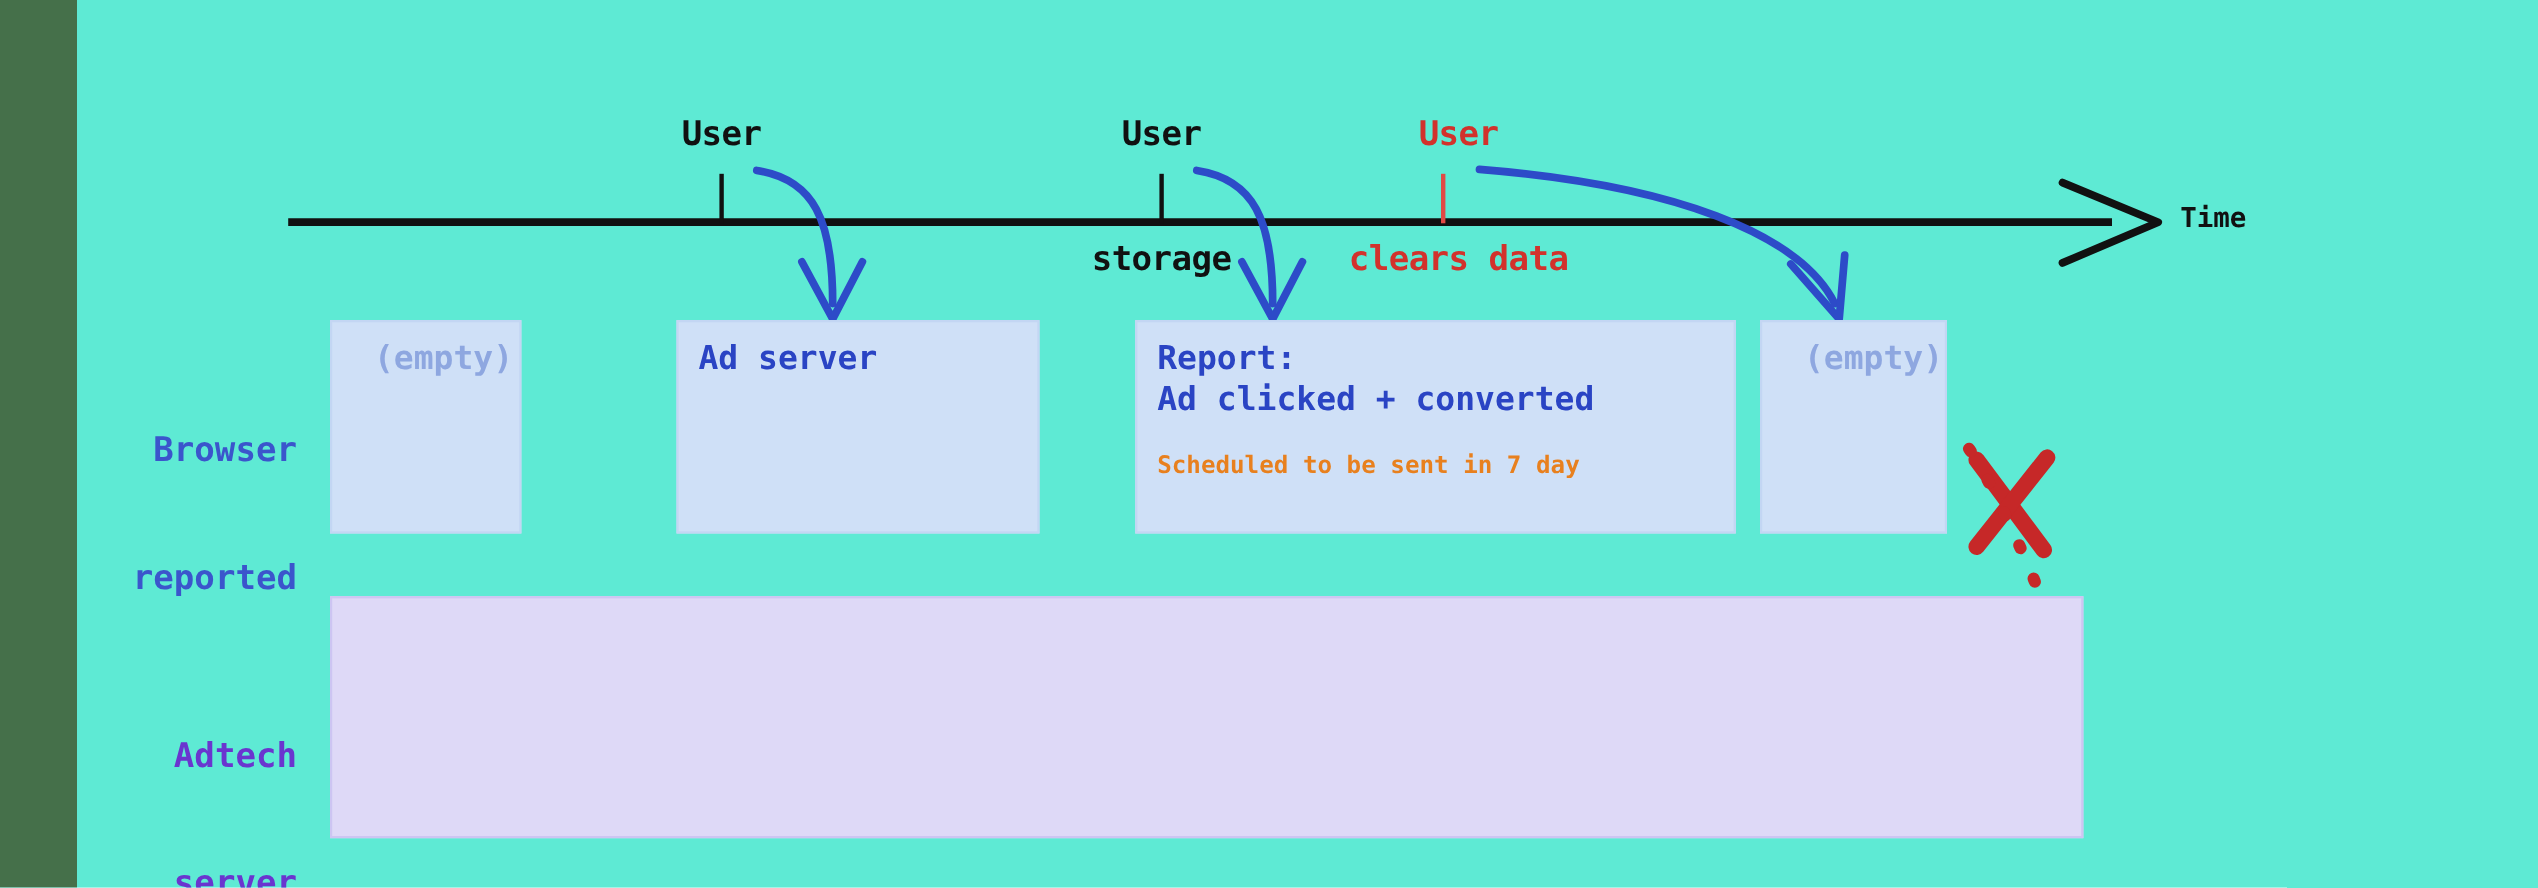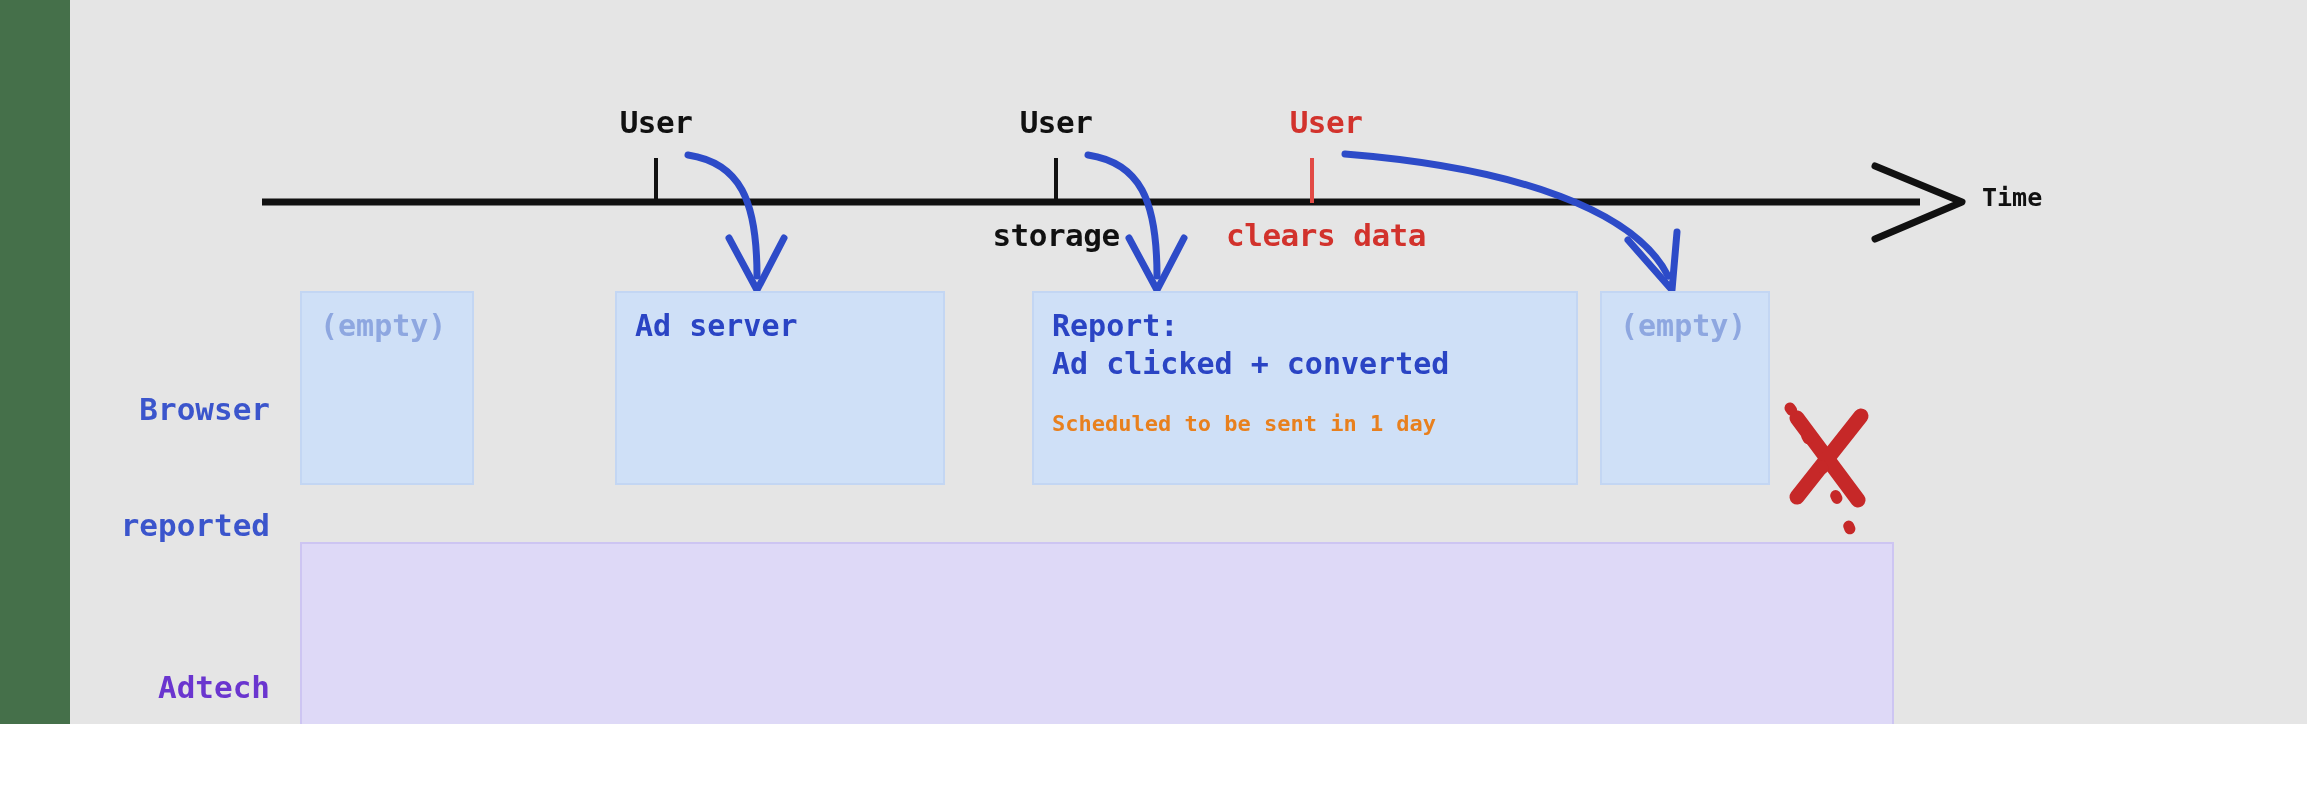--- a/index.html
+++ b/index.html
@@ -3,22 +3,22 @@
 <meta charset="utf-8">
 <style>
   html, body {
     margin: 0;
     padding: 0;
     background: #ffffff;
   }
   #canvas {
     position: relative;
     width: 2307px;
-    height: 724px;
-    background: #e5e5e5;
+    height: 807px;
+    background: #5eead4;
     overflow: hidden;
     font-family: "DejaVu Sans Mono", "Liberation Mono", monospace;
   }
   #left-strip {
     position: absolute;
     left: 0; top: 0;
     width: 70px; height: 807px;
     background: #45704a;
   }
   #diagram-svg {
@@ -66,21 +66,21 @@
   }
   .store-box .box-text {
     position: absolute;
     left: 18px;
     top: 14px;
     white-space: pre;
     font-size: 30px;
     font-weight: bold;
     line-height: 1.28;
   }
-  .box-text.empty   { color: #8ea7e0; }
+  .box-text.empty   { color: #8ea7e0; margin-left: 20px; }
   .box-text.primary { color: #2a44c4; }
   .box-note {
     position: absolute;
     left: 18px;
     white-space: pre;
     font-size: 22px;
     font-weight: bold;
     color: #e8801e;
   }
 
@@ -173,21 +173,21 @@
     <div class="box-text empty">(empty)</div>
   </div>
 
   <div class="store-box" style="left:615px; top:291px; width:330px; height:194px;">
     <div class="box-text primary">Ad server</div>
   </div>
 
   <div class="store-box" style="left:1032px; top:291px; width:546px; height:194px;">
     <div class="box-text primary">Report:
 Ad clicked + converted</div>
-    <div class="box-note" style="top:118px;">Scheduled to be sent in 1 day</div>
+    <div class="box-note" style="top:118px;">Scheduled to be sent in 7 day</div>
   </div>
 
   <div class="store-box" style="left:1600px; top:291px; width:170px; height:194px;">
     <div class="box-text empty">(empty)</div>
   </div>
 
   <div class="server-box" style="left:300px; top:542px; width:1594px; height:220px;"></div>
 
 
 

